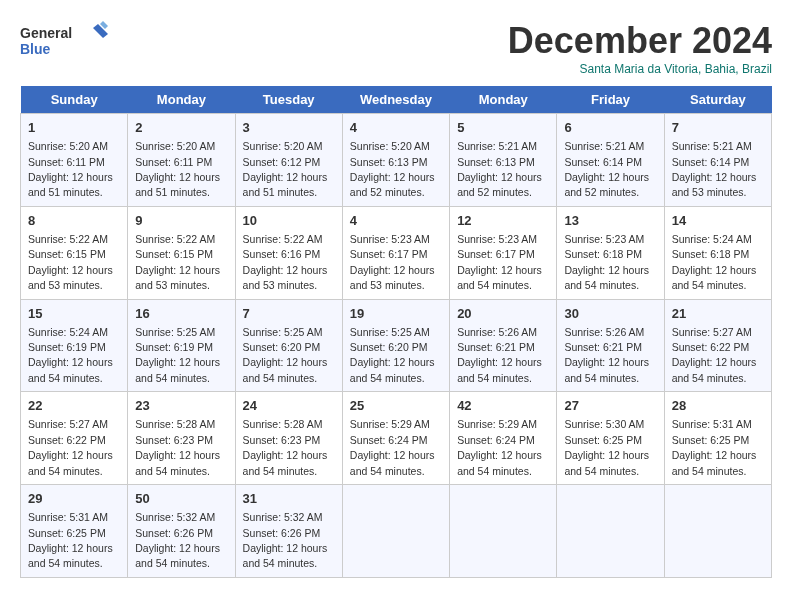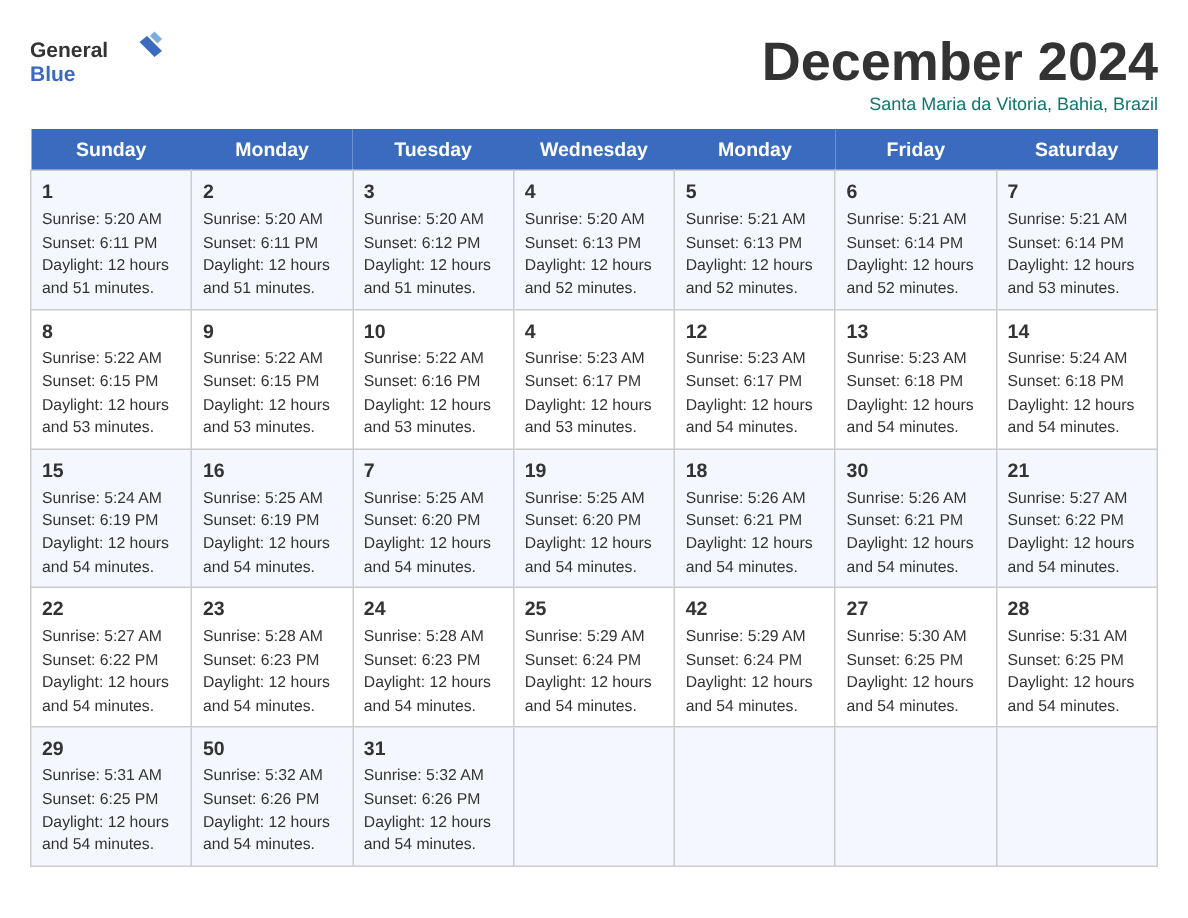--- a/index.html
+++ b/index.html
@@ -119,21 +119,21 @@
         <td><span class="day-num">4</span><span class="cell-text">Sunrise: 5:23 AM<br></span><span class="cell-text">Sunset: 6:17 PM<br></span><span class="cell-text">Daylight: 12 hours<br></span><span class="cell-text">and 53 minutes.<br></span></td>
         <td><span class="day-num">12</span><span class="cell-text">Sunrise: 5:23 AM<br></span><span class="cell-text">Sunset: 6:17 PM<br></span><span class="cell-text">Daylight: 12 hours<br></span><span class="cell-text">and 54 minutes.<br></span></td>
         <td><span class="day-num">13</span><span class="cell-text">Sunrise: 5:23 AM<br></span><span class="cell-text">Sunset: 6:18 PM<br></span><span class="cell-text">Daylight: 12 hours<br></span><span class="cell-text">and 54 minutes.<br></span></td>
         <td><span class="day-num">14</span><span class="cell-text">Sunrise: 5:24 AM<br></span><span class="cell-text">Sunset: 6:18 PM<br></span><span class="cell-text">Daylight: 12 hours<br></span><span class="cell-text">and 54 minutes.<br></span></td>
       </tr>
       <tr>
         <td><span class="day-num">15</span><span class="cell-text">Sunrise: 5:24 AM<br></span><span class="cell-text">Sunset: 6:19 PM<br></span><span class="cell-text">Daylight: 12 hours<br></span><span class="cell-text">and 54 minutes.<br></span></td>
         <td><span class="day-num">16</span><span class="cell-text">Sunrise: 5:25 AM<br></span><span class="cell-text">Sunset: 6:19 PM<br></span><span class="cell-text">Daylight: 12 hours<br></span><span class="cell-text">and 54 minutes.<br></span></td>
         <td><span class="day-num">7</span><span class="cell-text">Sunrise: 5:25 AM<br></span><span class="cell-text">Sunset: 6:20 PM<br></span><span class="cell-text">Daylight: 12 hours<br></span><span class="cell-text">and 54 minutes.<br></span></td>
         <td><span class="day-num">19</span><span class="cell-text">Sunrise: 5:25 AM<br></span><span class="cell-text">Sunset: 6:20 PM<br></span><span class="cell-text">Daylight: 12 hours<br></span><span class="cell-text">and 54 minutes.<br></span></td>
-        <td><span class="day-num">18</span><span class="cell-text">Sunrise: 5:26 AM<br></span><span class="cell-text">Sunset: 6:21 PM<br></span><span class="cell-text">Daylight: 12 hours<br></span><span class="cell-text">and 54 minutes.<br></span></td>
+        <td><span class="day-num">20</span><span class="cell-text">Sunrise: 5:26 AM<br></span><span class="cell-text">Sunset: 6:21 PM<br></span><span class="cell-text">Daylight: 12 hours<br></span><span class="cell-text">and 54 minutes.<br></span></td>
         <td><span class="day-num">30</span><span class="cell-text">Sunrise: 5:26 AM<br></span><span class="cell-text">Sunset: 6:21 PM<br></span><span class="cell-text">Daylight: 12 hours<br></span><span class="cell-text">and 54 minutes.<br></span></td>
         <td><span class="day-num">21</span><span class="cell-text">Sunrise: 5:27 AM<br></span><span class="cell-text">Sunset: 6:22 PM<br></span><span class="cell-text">Daylight: 12 hours<br></span><span class="cell-text">and 54 minutes.<br></span></td>
       </tr>
       <tr>
         <td><span class="day-num">22</span><span class="cell-text">Sunrise: 5:27 AM<br></span><span class="cell-text">Sunset: 6:22 PM<br></span><span class="cell-text">Daylight: 12 hours<br></span><span class="cell-text">and 54 minutes.<br></span></td>
         <td><span class="day-num">23</span><span class="cell-text">Sunrise: 5:28 AM<br></span><span class="cell-text">Sunset: 6:23 PM<br></span><span class="cell-text">Daylight: 12 hours<br></span><span class="cell-text">and 54 minutes.<br></span></td>
         <td><span class="day-num">24</span><span class="cell-text">Sunrise: 5:28 AM<br></span><span class="cell-text">Sunset: 6:23 PM<br></span><span class="cell-text">Daylight: 12 hours<br></span><span class="cell-text">and 54 minutes.<br></span></td>
         <td><span class="day-num">25</span><span class="cell-text">Sunrise: 5:29 AM<br></span><span class="cell-text">Sunset: 6:24 PM<br></span><span class="cell-text">Daylight: 12 hours<br></span><span class="cell-text">and 54 minutes.<br></span></td>
         <td><span class="day-num">42</span><span class="cell-text">Sunrise: 5:29 AM<br></span><span class="cell-text">Sunset: 6:24 PM<br></span><span class="cell-text">Daylight: 12 hours<br></span><span class="cell-text">and 54 minutes.<br></span></td>
         <td><span class="day-num">27</span><span class="cell-text">Sunrise: 5:30 AM<br></span><span class="cell-text">Sunset: 6:25 PM<br></span><span class="cell-text">Daylight: 12 hours<br></span><span class="cell-text">and 54 minutes.<br></span></td>

